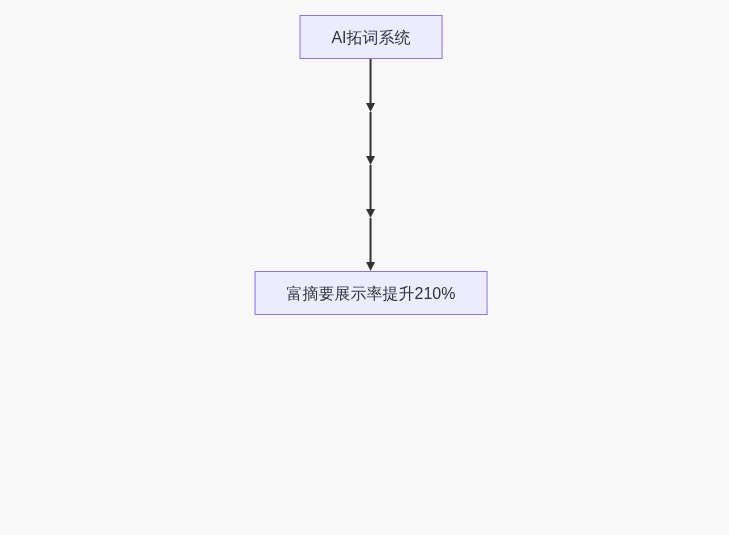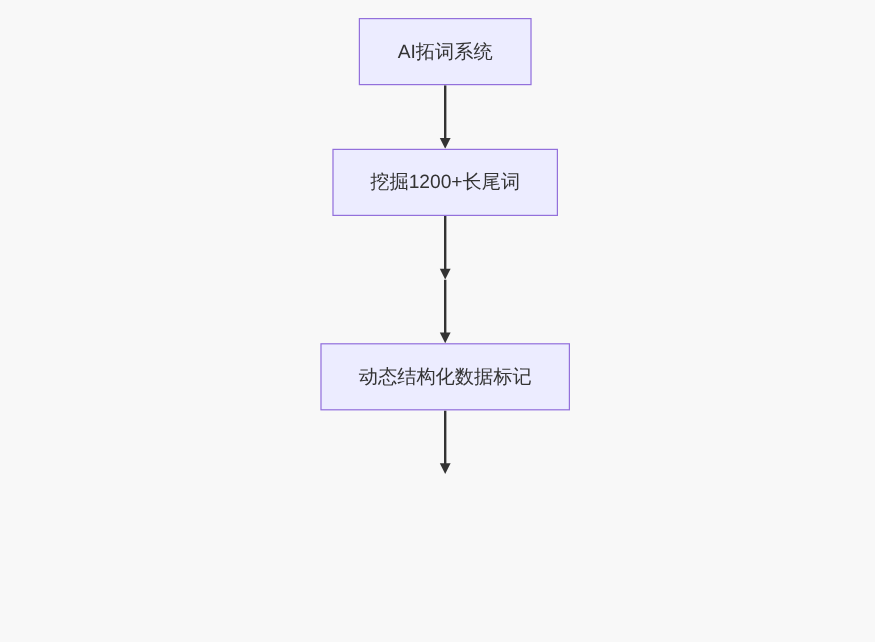--- a/index.html
+++ b/index.html
@@ -25,21 +25,21 @@
     position: absolute;
     left: 371px;
     top: 15px;
     transform: translateX(-50%);
     display: flex;
     flex-direction: column;
     align-items: center;
   }
   .node {
     box-sizing: border-box;
-    height: 56px;
+    height: 44px;
     padding: 0 31px;
     display: flex;
     align-items: center;
     justify-content: center;
     background: var(--node-fill);
     border: 1px solid var(--node-border);
     white-space: nowrap;
   }
   .node-label {
     font-size: 16px;
@@ -68,38 +68,35 @@
 
   <div class="node">
     <span class="node-label">AI拓词系统</span>
   </div>
 
   <svg class="connector" width="12" height="53" viewBox="0 0 12 53" aria-hidden="true">
     <line x1="6" y1="0" x2="6" y2="45"></line>
     <polygon points="1.5,44 10.5,44 6,53"></polygon>
   </svg>
 
-  <div class="node">
-    <span class="node-label">挖掘1200+长尾词</span>
-  </div>
+
+  <svg class="connector" width="12" height="53" viewBox="0 0 12 53" aria-hidden="true">
+    <line x1="6" y1="0" x2="6" y2="45"></line>
+    <polygon points="1.5,44 10.5,44 6,53"></polygon>
+  </svg>
+
 
   <svg class="connector" width="12" height="53" viewBox="0 0 12 53" aria-hidden="true">
     <line x1="6" y1="0" x2="6" y2="45"></line>
     <polygon points="1.5,44 10.5,44 6,53"></polygon>
   </svg>
 
 
   <svg class="connector" width="12" height="53" viewBox="0 0 12 53" aria-hidden="true">
     <line x1="6" y1="0" x2="6" y2="45"></line>
     <polygon points="1.5,44 10.5,44 6,53"></polygon>
   </svg>
 
   <div class="node">
-    <span class="node-label">动态结构化数据标记</span>
+    <span class="node-label">富摘要展示率提升210%</span>
   </div>
-
-  <svg class="connector" width="12" height="53" viewBox="0 0 12 53" aria-hidden="true">
-    <line x1="6" y1="0" x2="6" y2="45"></line>
-    <polygon points="1.5,44 10.5,44 6,53"></polygon>
-  </svg>
-
 
 </div>
 
 </body></html>

